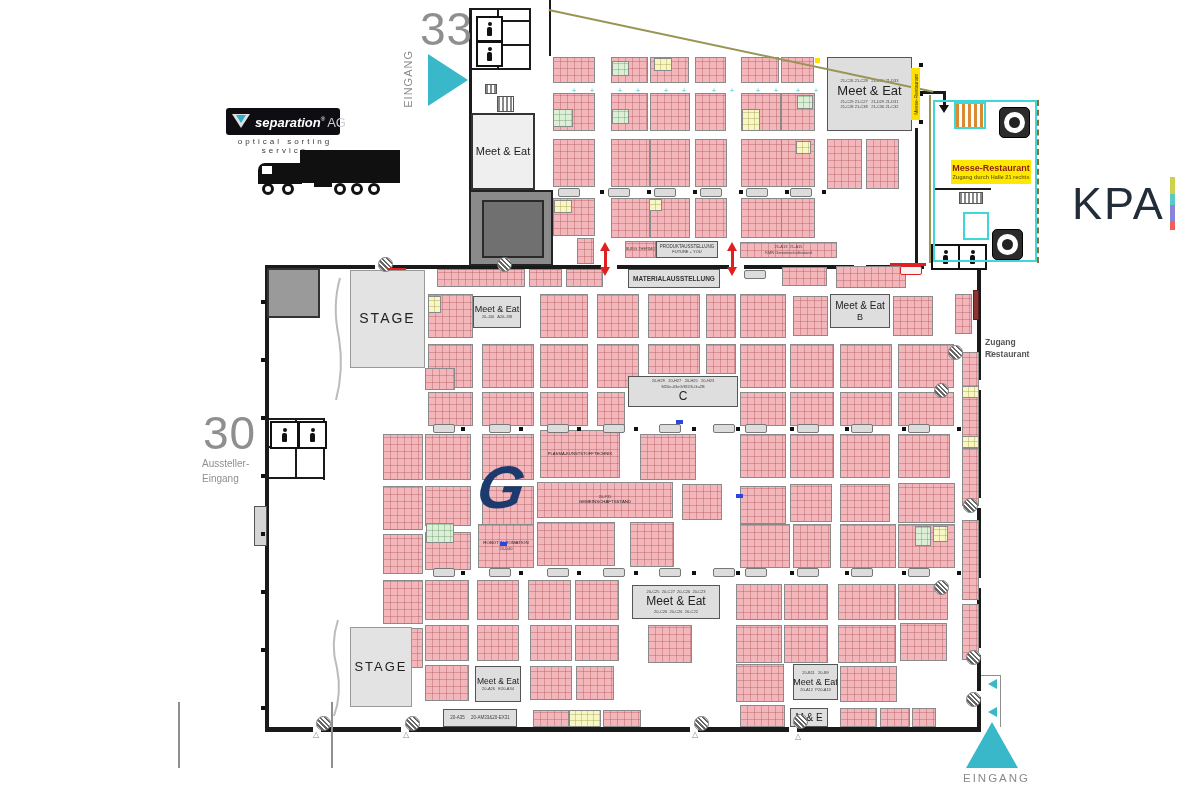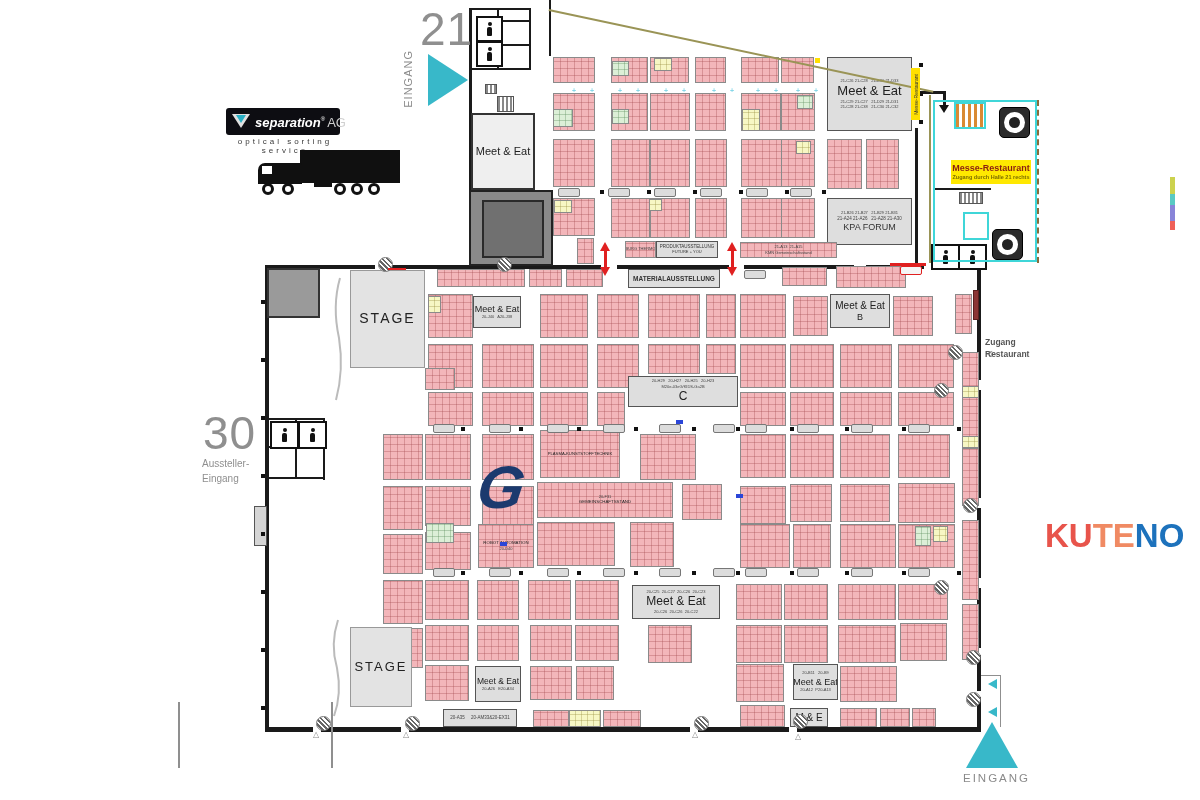--- a/index.html
+++ b/index.html
@@ -94,21 +94,21 @@
   #mr-strip span{writing-mode:vertical-rl;transform:rotate(180deg);font-size:5px;color:#333;white-space:nowrap;}
   #diag{left:549px;top:9px;width:393px;height:2px;background:#9a9456;transform:rotate(12deg);transform-origin:left top;z-index:1;}
 </style>
 </head>
 <body>
 
 <div id="plan-layer">
 
   <div class="ovl" id="diag" style="z-index:1;"></div>
 
-  <div class="ovl hallnum" style="left:420px;top:2px;">21</div>
+  <div class="ovl hallnum" style="left:420px;top:2px;">33</div>
   <div class="ovl vtext" style="left:402px;top:50px;">EINGANG</div>
   <div class="ovl" id="tri21" style="left:428px;top:54px;"></div>
 
   <div class="ovl hallnum" style="left:203px;top:406px;">30</div>
   <div class="ovl smallgray" style="left:202px;top:458px;">Aussteller-</div>
   <div class="ovl smallgray" style="left:202px;top:473px;">Eingang</div>
 
   <div class="ovl" id="tri-bottom" style="left:966px;top:722px;"></div>
   <div class="ovl" id="eingang-bottom" style="left:963px;top:772px;">EINGANG</div>
 
@@ -132,30 +132,28 @@
       <div class="cab"></div>
       <div class="cabwin"></div>
       <div class="skirt"></div>
     <div class="wheel" style="left:8px;"></div>
       <div class="wheel" style="left:28px;"></div>
     <div class="wheel" style="left:80px;"></div>
       <div class="wheel" style="left:97px;"></div>
       <div class="wheel" style="left:114px;"></div>
   </div>
 
+  <div class="ovl" id="kpa-text">KPA</div>
   <div class="ovl" id="kpa-bar">
       <div style="height: 17px; background: rgb(204, 210, 78);"></div>
       <div style="height: 11px; background: rgb(90, 201, 195);"></div>
       <div style="height: 16px; background: rgb(136, 132, 216);"></div>
       <div style="height: 9px; background: rgb(239, 96, 88);"></div>
     </div>
 
-  <div class="ovl" id="kuteno">
-    <span id="kuteno-ku" style="color: rgb(232, 84, 75);">KU</span><span id="kuteno-te" style="color: rgb(240, 138, 99);">TE</span><span id="kuteno-no" style="color: rgb(29, 114, 188);">NO</span>
-  </div>
 
   <div class="ovl" id="glogo" style="color: rgb(28, 58, 110);">G</div>
 
   <svg class="ovl" style="left:330px;top:276px;z-index:2;" width="18" height="126">
     <path d="M10,2 Q2,30 9,62 Q14,94 6,124" fill="none" stroke="#bbb" stroke-width="2"></path>
   </svg>
   <svg class="ovl" style="left:328px;top:618px;z-index:2;" width="18" height="100">
     <path d="M10,2 Q2,26 9,50 Q14,76 6,98" fill="none" stroke="#bbb" stroke-width="2"></path>
   </svg>
 
@@ -343,25 +341,20 @@
     </div>
     <div class="bx lt" style="position: absolute; left: 471px; top: 113px; width: 64px; height: 77px;">
       <div class="bl" style="font-size: 11px; color: rgb(34, 34, 34);">Meet &amp; Eat</div>
     </div>
     <div class="bx gy" style="position: absolute; left: 827px; top: 57px; width: 85px; height: 74px;">
       <div class="bl" style="font-size: 4px;">21-C26 21-C28   21-D30 21-D33</div>
       <div class="bl" style="font-size: 13px; color: rgb(34, 34, 34);">Meet &amp; Eat</div>
       <div class="bl" style="font-size: 4px;">21-C29 21-C27   21-D29 21-D31</div>
       <div class="bl" style="font-size: 4px;">21-C28 21-C38   21-C30 21-C32</div>
     </div>
-    <div class="bx gy" style="position: absolute; left: 827px; top: 198px; width: 85px; height: 47px;">
-      <div class="bl" style="font-size: 4px;">21-B26 21-B27   21-B29 21-B31</div>
-      <div class="bl" style="font-size: 4.5px;">21-A24 21-A26   21-A28 21-A30</div>
-      <div class="bl" style="font-size: 9px; color: rgb(51, 51, 51);">KPA FORUM</div>
-    </div>
     <div class="bx gy" style="position: absolute; left: 628px; top: 269px; width: 92px; height: 19px;">
       <div class="bl" style="font-size: 6.5px; font-weight: bold; color: rgb(51, 51, 51);">MATERIALAUSSTELLUNG</div>
     </div>
     <div class="bx gy" style="position: absolute; left: 656px; top: 241px; width: 62px; height: 17px;">
       <div class="bl" style="font-size: 4.5px; color: rgb(51, 51, 51);">PRODUKTAUSSTELLUNG</div>
       <div class="bl" style="font-size: 4px; color: rgb(51, 51, 51);">FUTURE + YOU</div>
     </div>
     <div class="bx gy" style="position: absolute; left: 628px; top: 376px; width: 110px; height: 31px;">
       <div class="bl" style="font-size: 4px;">20-H29   20-H27   20-H25   20-H23</div>
       <div class="bl" style="font-size: 4px;">M20e-03eG/KIDS-Ga2B</div>

